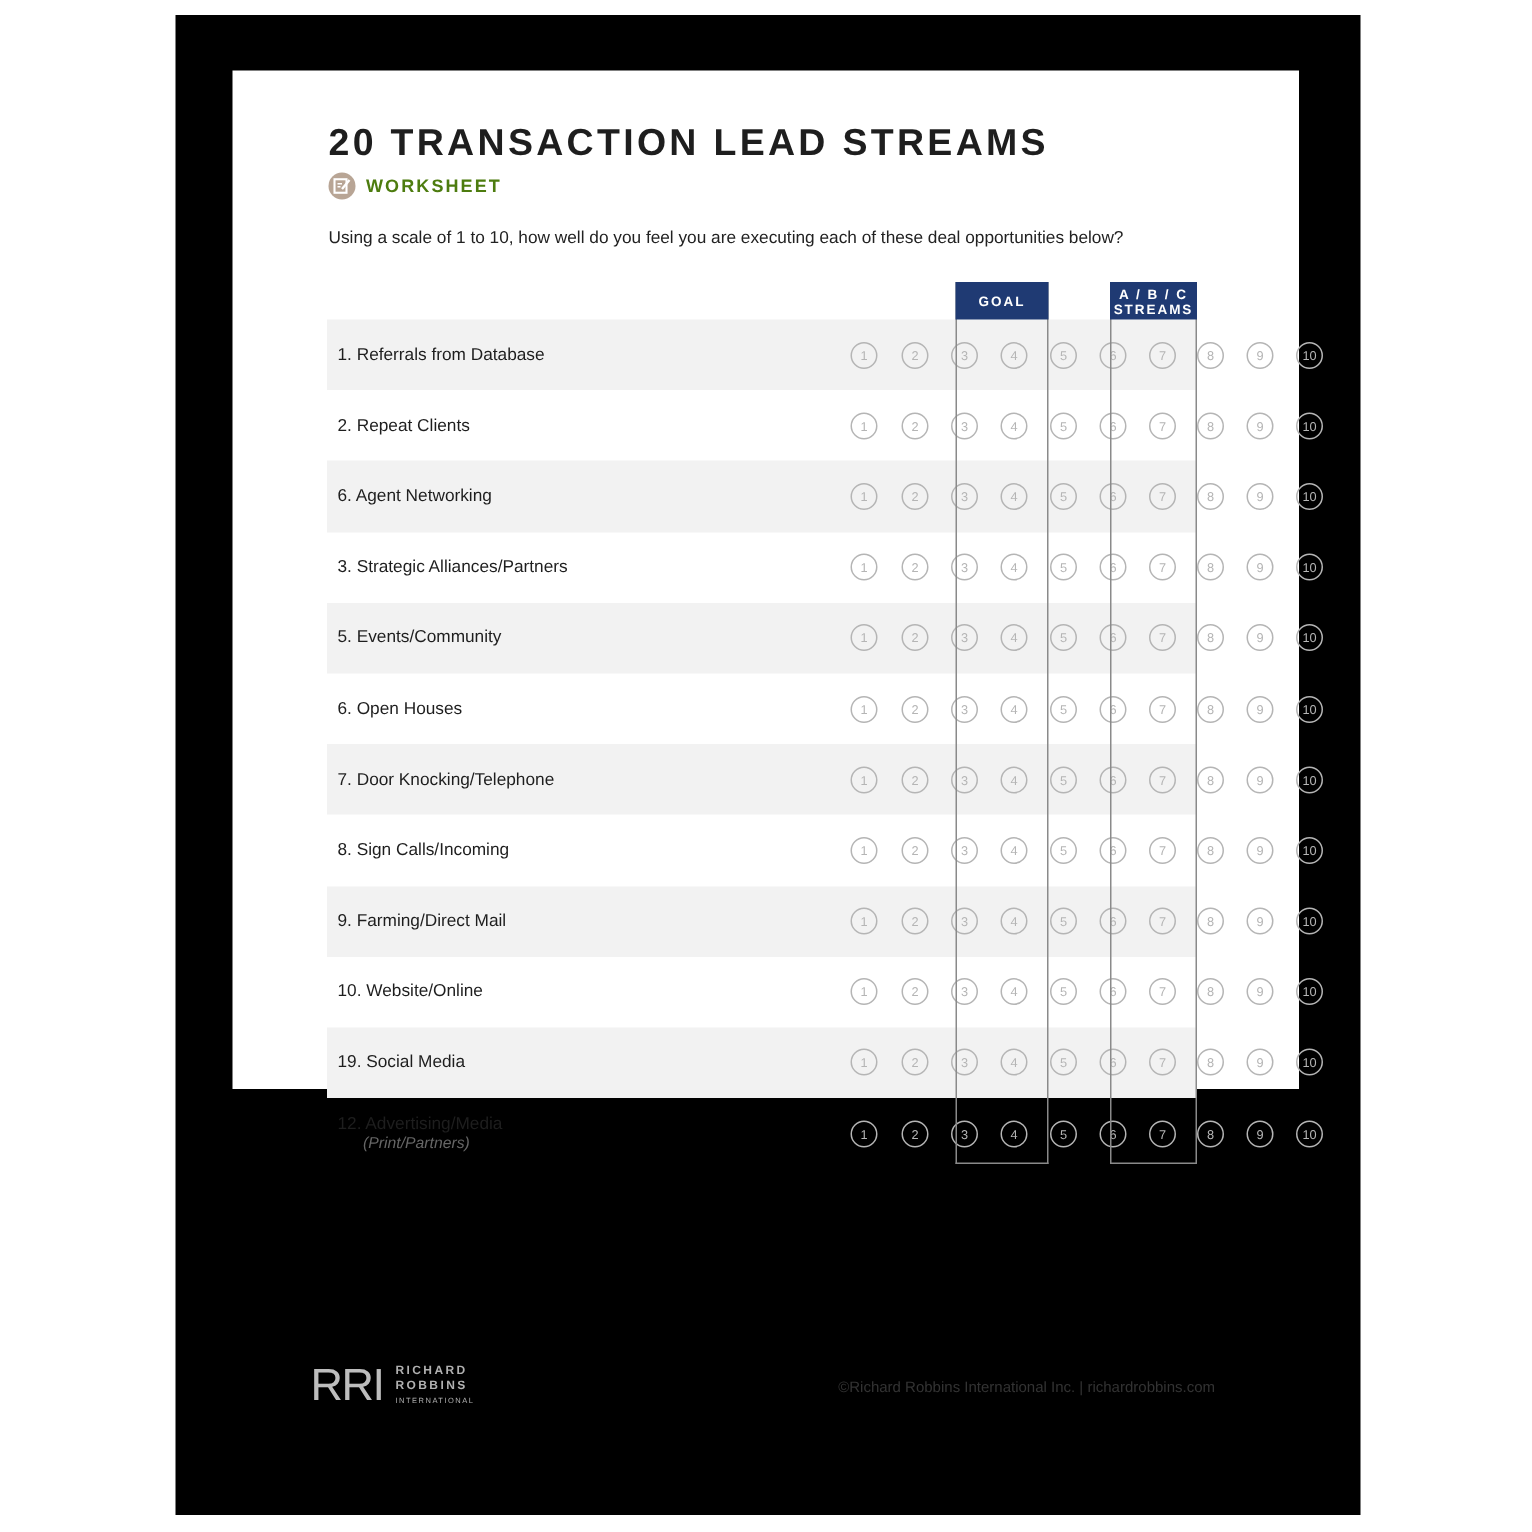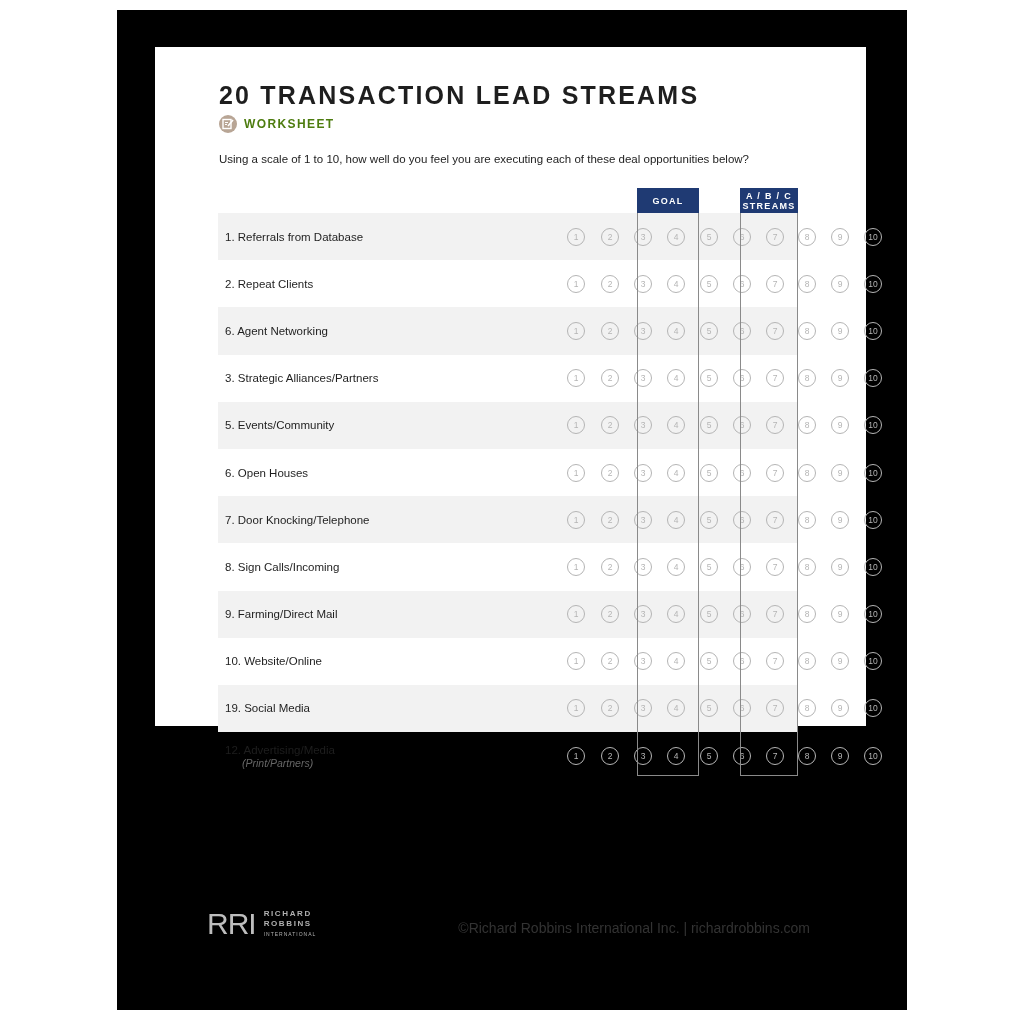--- a/index.html
+++ b/index.html
@@ -51,21 +51,21 @@
       font-size: 8.5px; color: #b5b5b5; display: flex; align-items: center; justify-content: center;
       background: transparent; cursor: pointer;
     }
     .rating-cell { position: absolute; left: 522px; top: 0; width: 58px; height: 100%; cursor: text; }
 
     .footer-logo { position: absolute; left: 52px; top: 862px; display: flex; align-items: center; }
     .rri { font-size: 30px; color: #bdbdbd; letter-spacing: -1px; font-weight: normal; margin-right: 8px; line-height: 30px; }
     .rri-text { display: flex; flex-direction: column; color: #b0b0b0; font-weight: bold; line-height: 10px; }
     .rri-text .l1, .rri-text .l2 { font-size: 8px; letter-spacing: 1.6px; }
     .rri-text .l3 { font-size: 5px; letter-spacing: 1px; font-weight: normal; }
-    .copyright { position: absolute; right: 56px; top: 873px; font-size: 14px; color: #333; white-space: nowrap; }
+    .copyright { position: absolute; right: 56px; top: 873px; font-size: 10px; color: #333; white-space: nowrap; }
   </style>
 </head>
 <body>
 
 <div class="frame"></div>
 
 <div class="page">
   <div class="title">20 TRANSACTION LEAD STREAMS</div>
 
   <div class="subtitle">

